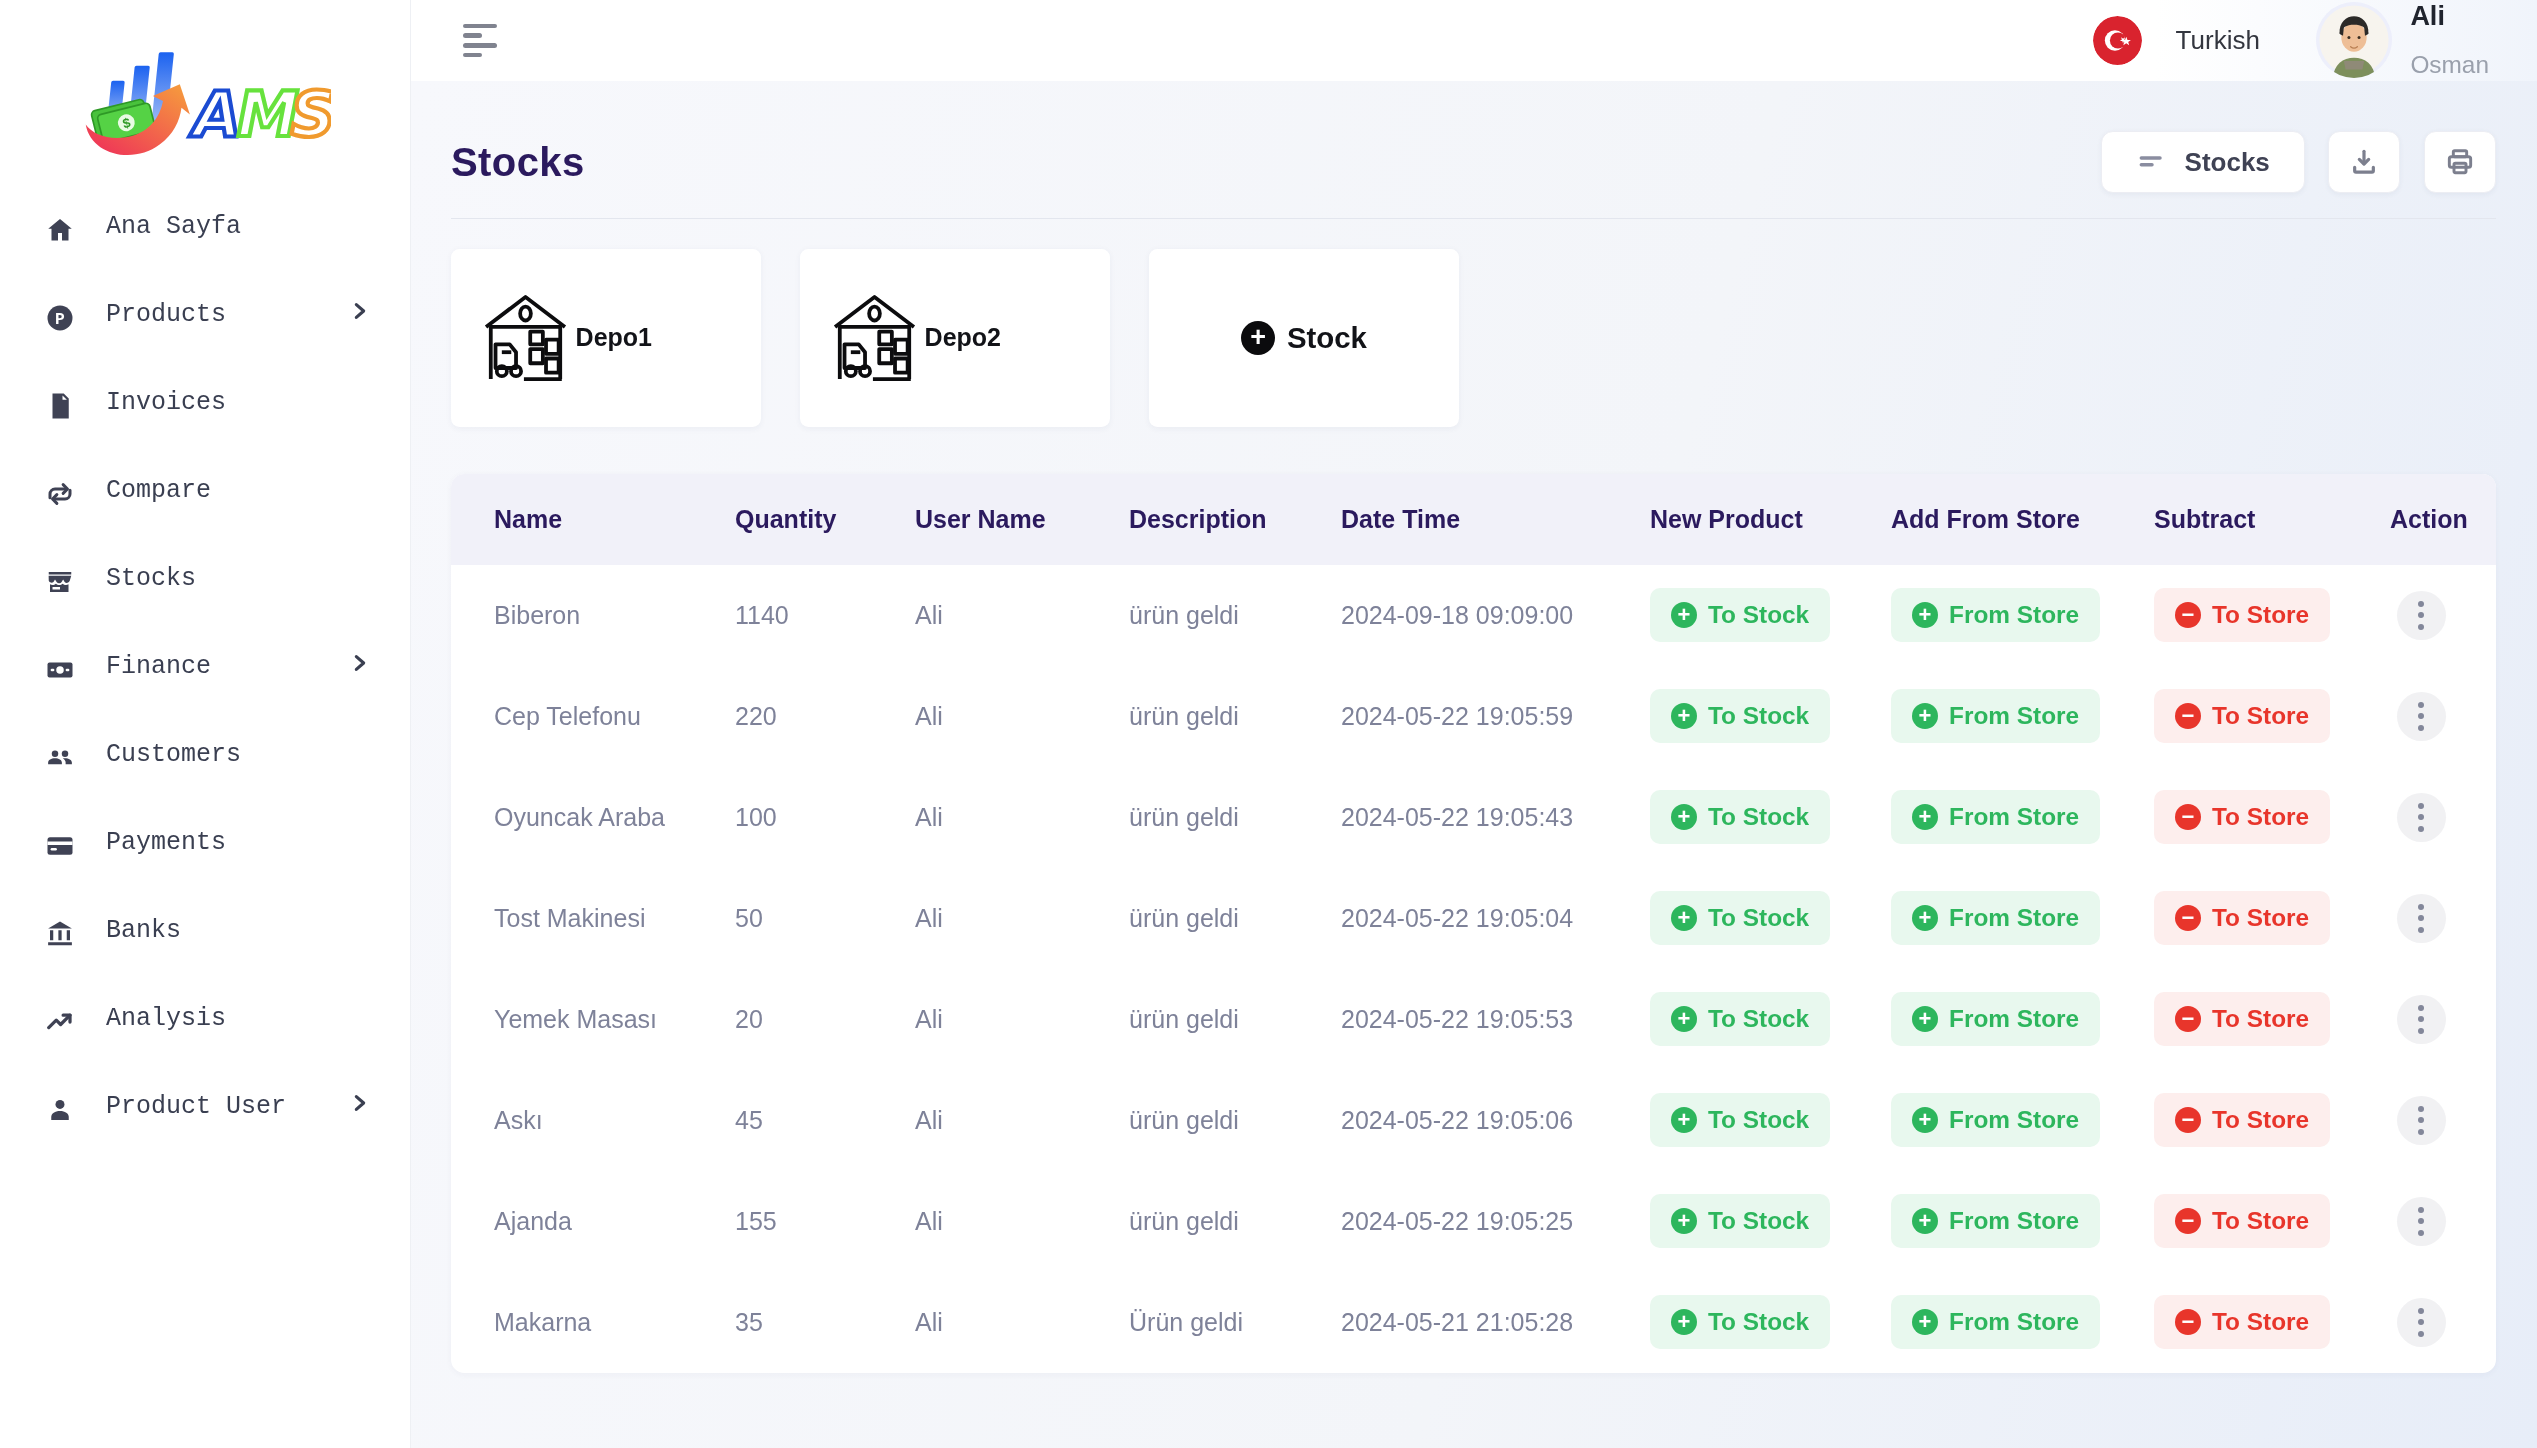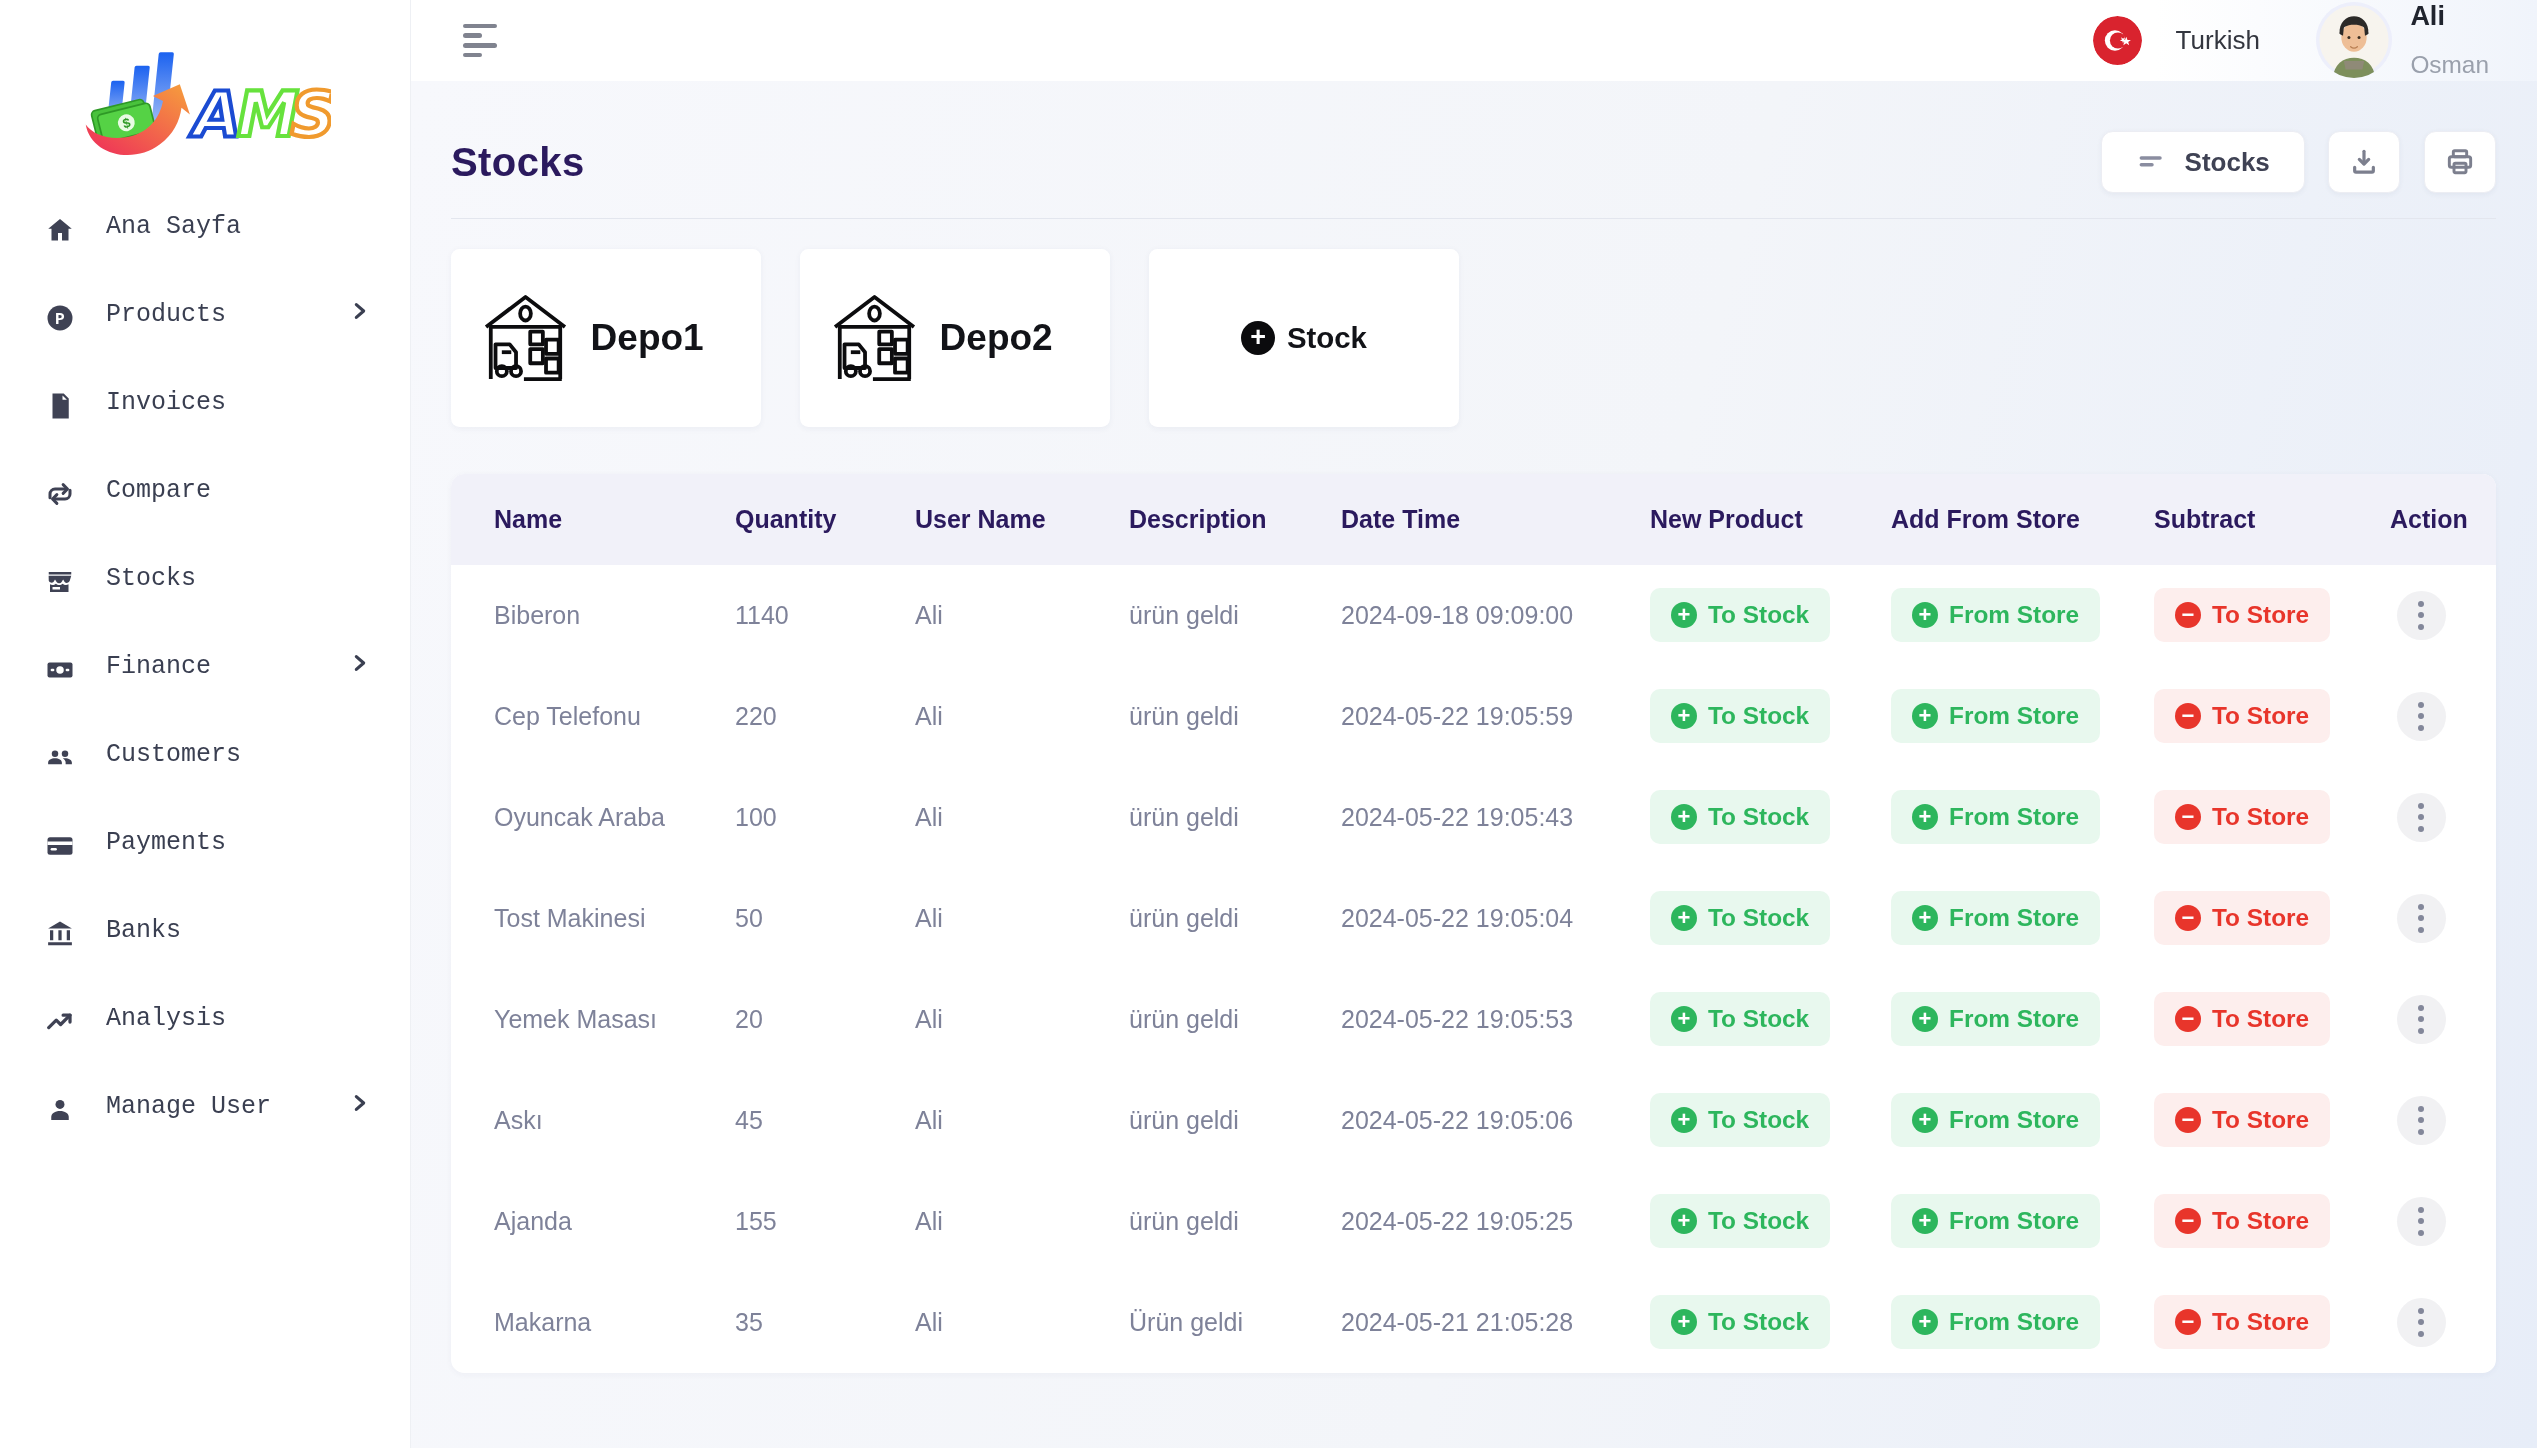--- a/index.html
+++ b/index.html
@@ -52,21 +52,21 @@
   .btn-filter { padding:0 34px; gap:17px; font-size:26px; font-weight:700; color:#3f4254; }
   .btn-icon { width:72px; }
 
   .divider { height:0.8px; background:#e3e6ee; margin-top:25px; }
 
   .cards { display:flex; gap:39px; margin-top:30px; }
   .depot-card { width:310px; height:178px; background:#fff; border-radius:8.4px;
     box-shadow:0 1.7px 6.7px rgba(40,50,90,.05); display:flex; align-items:center;
     padding:0 23.6px; cursor:pointer; }
   .depot-card svg.wh { width:101px; height:98px; flex:0 0 101px; }
-  .depot-label { font-size:37px; font-weight:700; color:#121318; margin-left:15px; }
+  .depot-label { font-size:25px; font-weight:700; color:#121318; }
   .add-card { justify-content:center; padding:0; }
   .add-wrap { display:flex; align-items:center; gap:11.8px; }
   .plus-circle { width:34px; height:34px; border-radius:50%; background:#0b0b0d; color:#fff;
     display:flex; align-items:center; justify-content:center; font-size:27px; font-weight:700;
     line-height:1; }
   .add-label { font-size:29.4px; font-weight:700; color:#121318; }
 
   
   .table-card { margin-top:47px; background:#fff; border-radius:13.5px;
     box-shadow:0 1.7px 6.7px rgba(40,50,90,.04); overflow:hidden; }
@@ -238,21 +238,21 @@
         <span>Analysis</span>
       </div>
 
       <div class="menu-item">
         <span class="mi-icon">
           <svg viewBox="0 0 24 24" fill="currentColor">
               <circle cx="12" cy="7.5" r="3.6"></circle>
               <path d="M12 12.8c-4 0-7 2.1-7 4.7V20h14v-2.5c0-2.6-3-4.7-7-4.7z"></path>
             </svg>
         </span>
-        <span>Manage User</span>
+        <span>Product User</span>
         <svg class="chev" viewBox="0 0 24 24" fill="none" stroke="currentColor" stroke-width="3.4" stroke-linecap="round" stroke-linejoin="round">
             <path d="M8 5l8 7-8 7"></path>
           </svg>
       </div>
 
     </nav>
   </aside>
 
   <div class="main">
 

